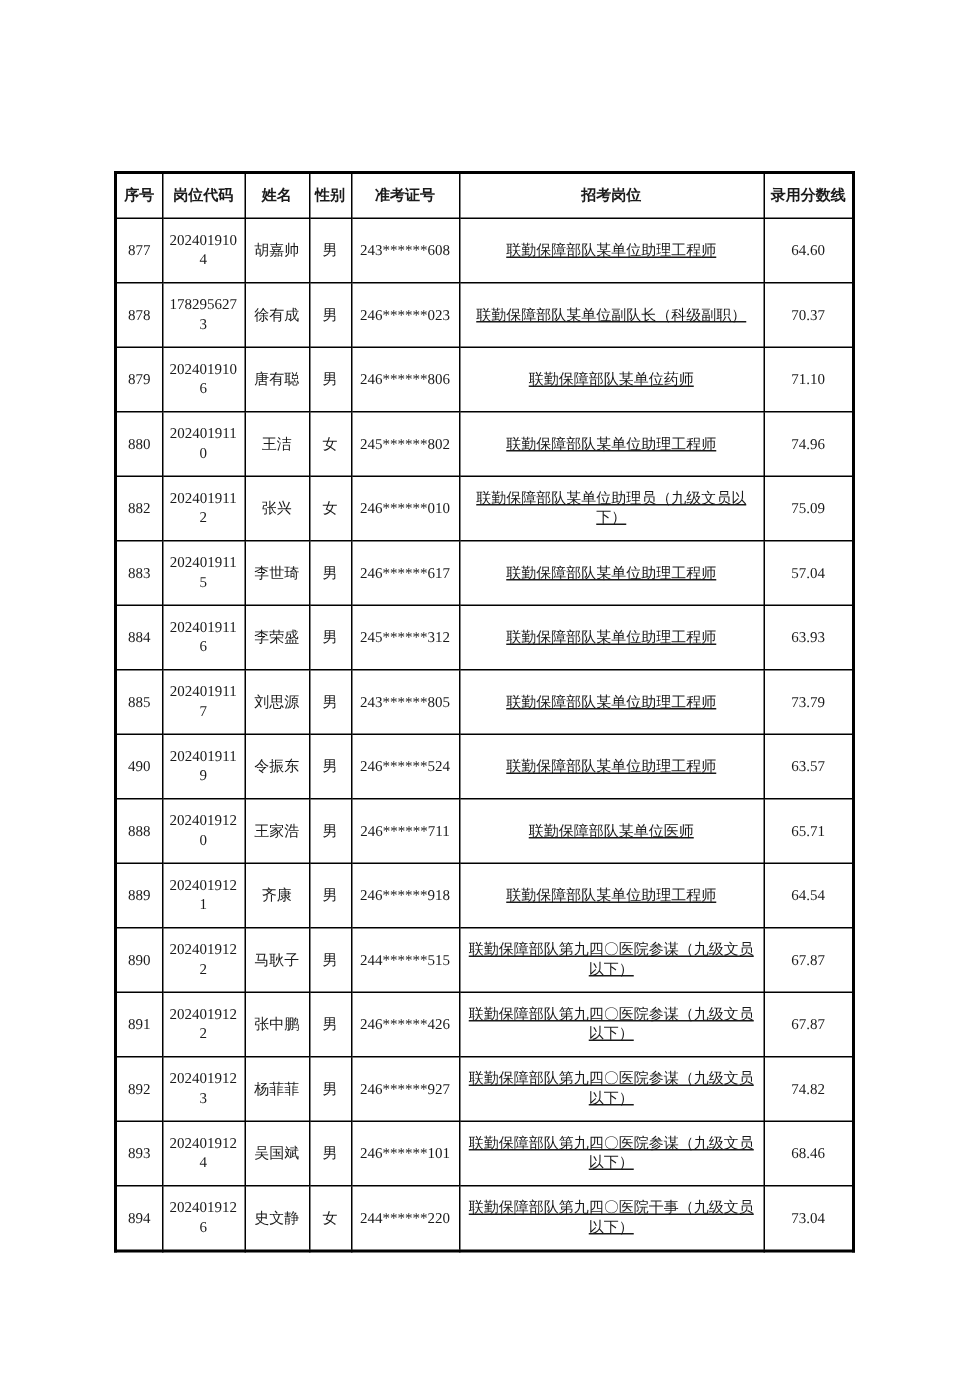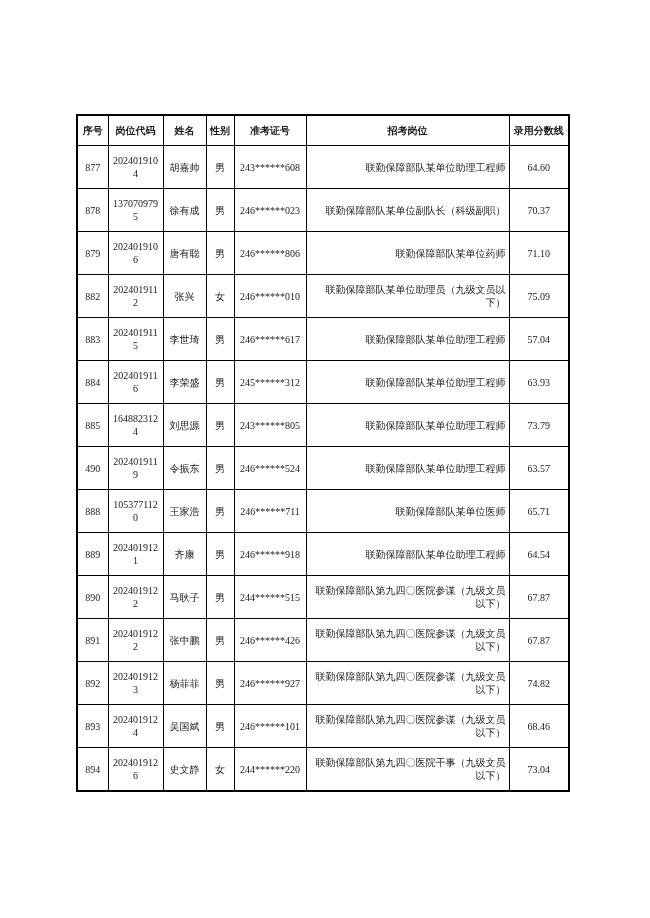--- a/index.html
+++ b/index.html
@@ -31,21 +31,21 @@
     vertical-align: middle;
     word-break: break-all;
   }
   table.score-table th {
     font-weight: bold;
     text-align: center;
     padding: 8px 2px;
     margin-top: 42px;
   }
   td.c-center { text-align: center; }
-  td.c-left   { text-align: right; padding-left: 4px; padding-right: 2px; }
+  td.c-left   { text-align: center; padding-left: 4px; padding-right: 2px; text-decoration: underline; }
   col.w-seq      { width: 31px; }
   col.w-code     { width: 55px; }
   col.w-name     { width: 43px; }
   col.w-gender   { width: 28px; }
   col.w-examid   { width: 72px; }
   col.w-position { width: 203px; }
   col.w-score    { width: 60px; }
 </style>
 </head>
 <body>
@@ -77,35 +77,44 @@
       <td class="c-center">877</td>
       <td class="c-center">2024019104</td>
       <td class="c-center">胡嘉帅</td>
       <td class="c-center">男</td>
       <td class="c-center">243******608</td>
       <td class="c-left">联勤保障部队某单位助理工程师</td>
       <td class="c-center">64.60</td>
     </tr>
         <tr>
       <td class="c-center">878</td>
-      <td class="c-center">1370709795</td>
+      <td class="c-center">1782956273</td>
       <td class="c-center">徐有成</td>
       <td class="c-center">男</td>
       <td class="c-center">246******023</td>
       <td class="c-left">联勤保障部队某单位副队长（科级副职）</td>
       <td class="c-center">70.37</td>
     </tr>
         <tr>
       <td class="c-center">879</td>
       <td class="c-center">2024019106</td>
       <td class="c-center">唐有聪</td>
       <td class="c-center">男</td>
       <td class="c-center">246******806</td>
       <td class="c-left">联勤保障部队某单位药师</td>
       <td class="c-center">71.10</td>
+    </tr>
+        <tr>
+      <td class="c-center">880</td>
+      <td class="c-center">2024019110</td>
+      <td class="c-center">王洁</td>
+      <td class="c-center">女</td>
+      <td class="c-center">245******802</td>
+      <td class="c-left">联勤保障部队某单位助理工程师</td>
+      <td class="c-center">74.96</td>
     </tr>
         <tr>
       <td class="c-center">882</td>
       <td class="c-center">2024019112</td>
       <td class="c-center">张兴</td>
       <td class="c-center">女</td>
       <td class="c-center">246******010</td>
       <td class="c-left">联勤保障部队某单位助理员（九级文员以下）</td>
       <td class="c-center">75.09</td>
     </tr>
@@ -122,39 +131,39 @@
       <td class="c-center">884</td>
       <td class="c-center">2024019116</td>
       <td class="c-center">李荣盛</td>
       <td class="c-center">男</td>
       <td class="c-center">245******312</td>
       <td class="c-left">联勤保障部队某单位助理工程师</td>
       <td class="c-center">63.93</td>
     </tr>
         <tr>
       <td class="c-center">885</td>
-      <td class="c-center">1648823124</td>
+      <td class="c-center">2024019117</td>
       <td class="c-center">刘思源</td>
       <td class="c-center">男</td>
       <td class="c-center">243******805</td>
       <td class="c-left">联勤保障部队某单位助理工程师</td>
       <td class="c-center">73.79</td>
     </tr>
         <tr>
       <td class="c-center">490</td>
       <td class="c-center">2024019119</td>
       <td class="c-center">令振东</td>
       <td class="c-center">男</td>
       <td class="c-center">246******524</td>
       <td class="c-left">联勤保障部队某单位助理工程师</td>
       <td class="c-center">63.57</td>
     </tr>
         <tr>
       <td class="c-center">888</td>
-      <td class="c-center">1053771120</td>
+      <td class="c-center">2024019120</td>
       <td class="c-center">王家浩</td>
       <td class="c-center">男</td>
       <td class="c-center">246******711</td>
       <td class="c-left">联勤保障部队某单位医师</td>
       <td class="c-center">65.71</td>
     </tr>
         <tr>
       <td class="c-center">889</td>
       <td class="c-center">2024019121</td>
       <td class="c-center">齐康</td>

